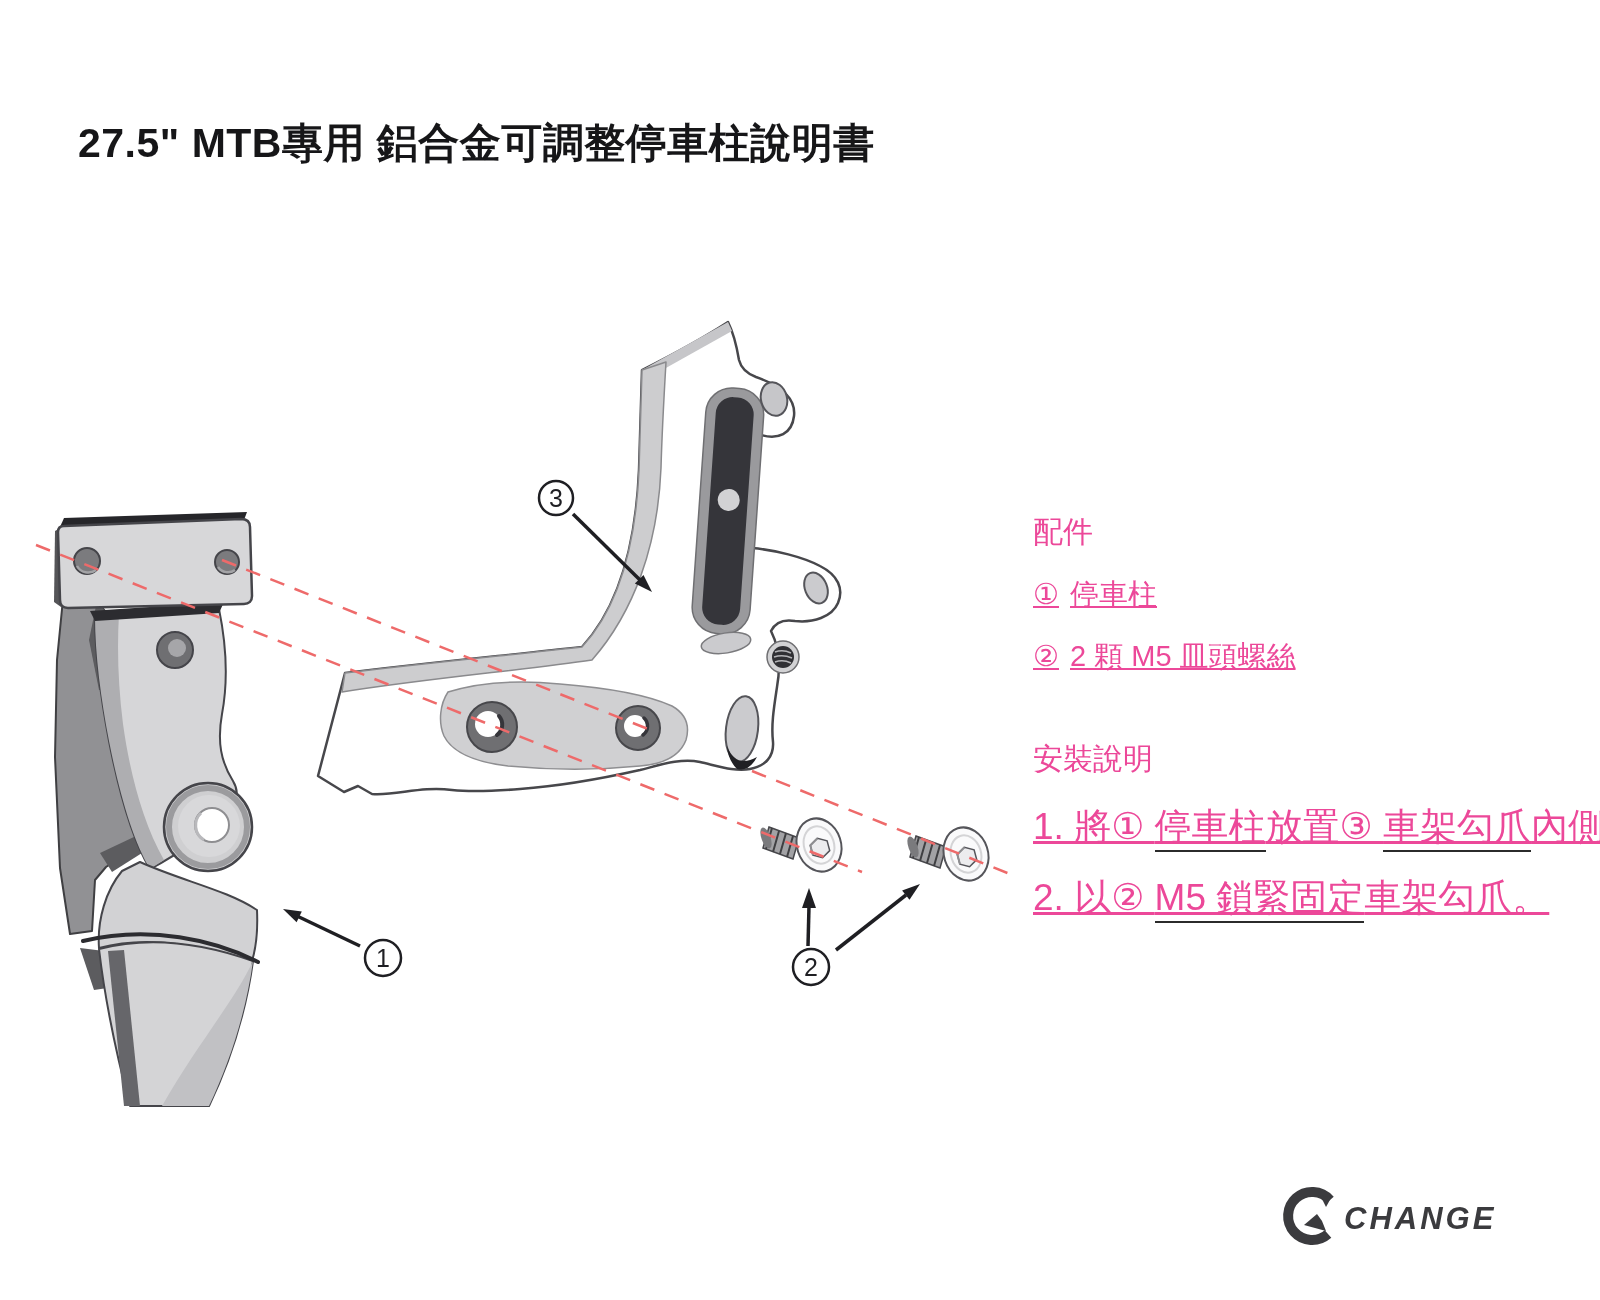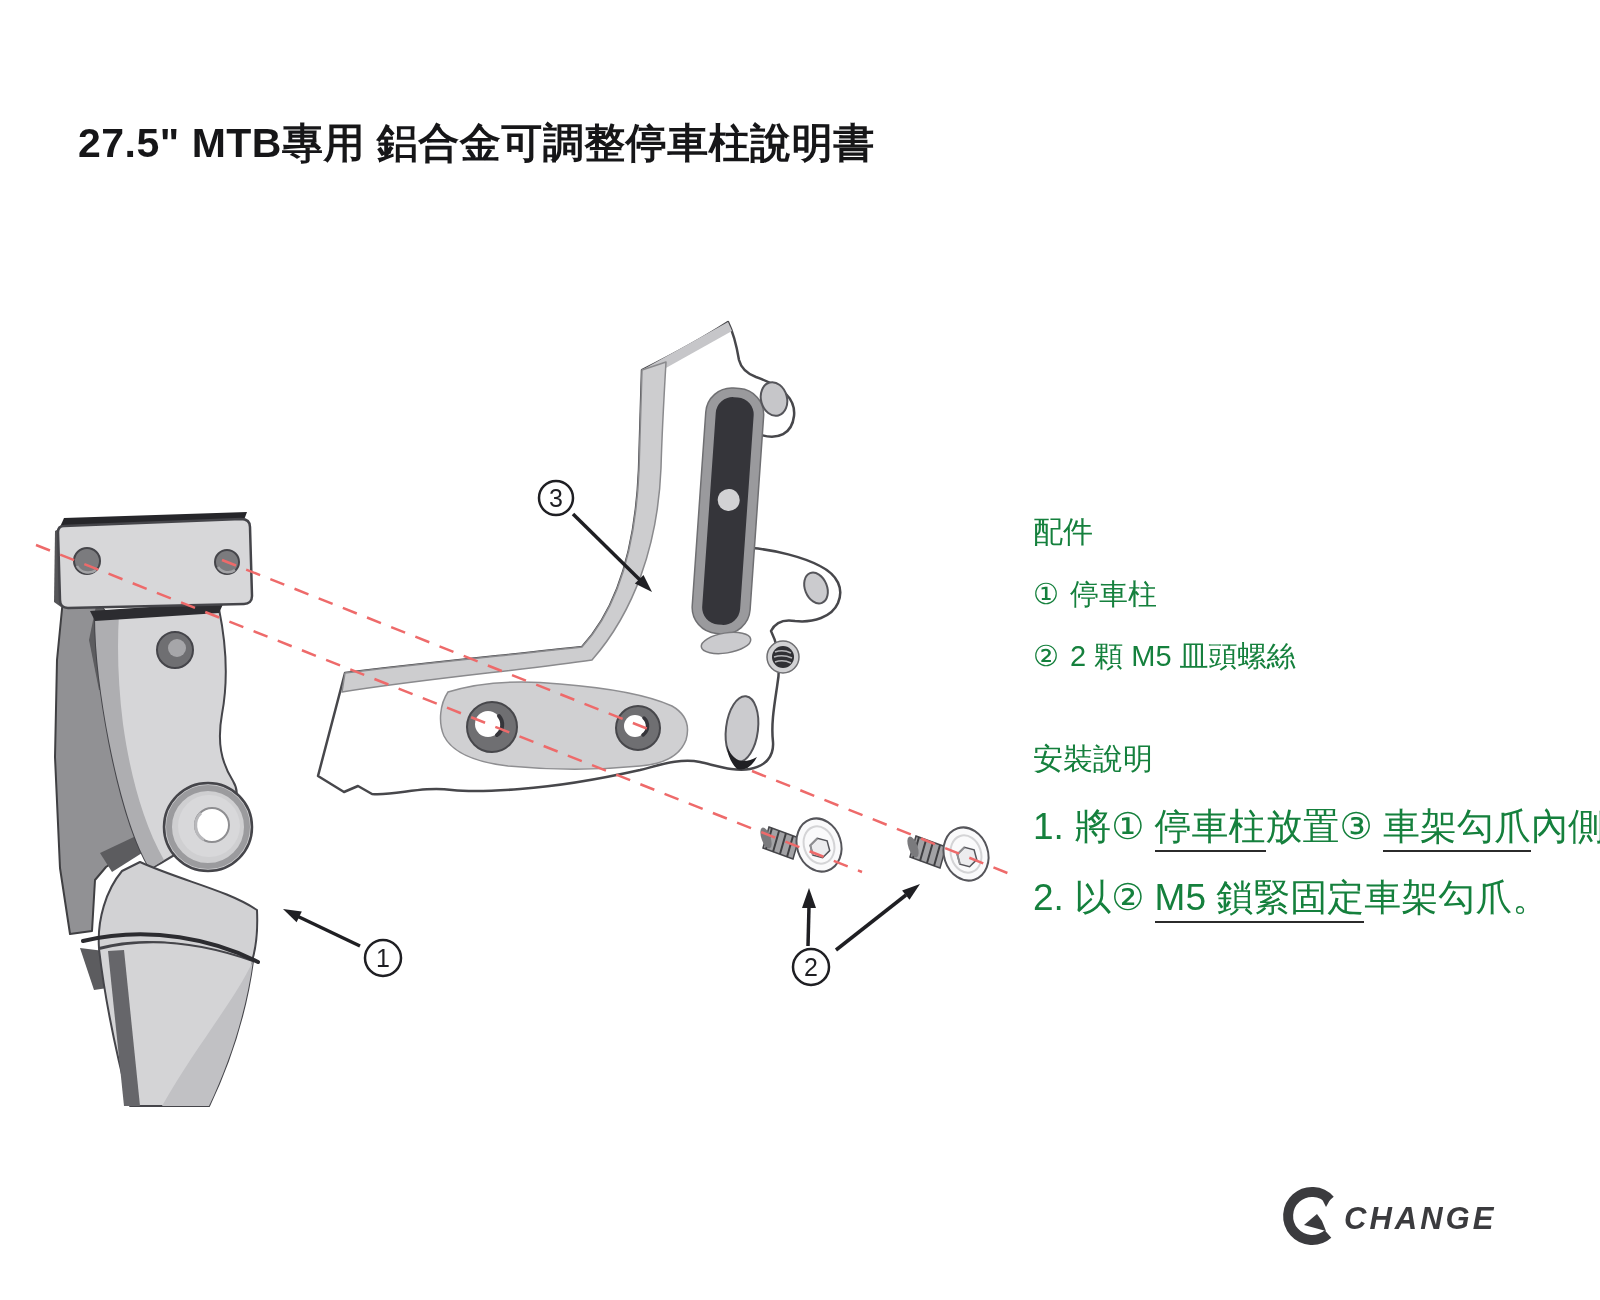--- a/index.html
+++ b/index.html
@@ -5,23 +5,23 @@
   html,body{margin:0;padding:0;}
   body{
     width:1600px;height:1300px;position:relative;background:#ffffff;
     font-family:"Liberation Sans","DejaVu Sans",sans-serif;overflow:hidden;
   }
   #title{
     position:absolute;left:78px;top:116px;font-size:41px;font-weight:700;
     color:#161618;letter-spacing:.5px;white-space:nowrap;
   }
   #diagram-svg{position:absolute;left:0;top:0;}
-  #info-panel{position:absolute;left:1033px;top:512px;width:480px;color:#15803d;}
+  #info-panel{position:absolute;left:1033px;top:512px;width:480px;color:#ec4899;}
   #info-panel .h{font-size:30px;margin:0 0 22px 0;white-space:nowrap;}
-  #info-panel .row{font-size:29px;margin:0 0 22px 0;white-space:nowrap;}
+  #info-panel .row{font-size:29px;margin:0 0 22px 0;white-space:nowrap;text-decoration:underline;}
   #info-panel .row .lab{margin-left:11px;}
   #info-panel .h2{margin-top:62px;font-family:Liberation Serif, serif;}
   #info-panel .step{font-size:37px;margin-bottom:21px;}
   #info-panel .u{border-bottom:2px solid #2b2b2b;padding-bottom:3px;}
   #logo{position:absolute;left:1268px;top:1183px;width:290px;height:70px;}
   #logo .logo-text{
     font-size:31px;font-weight:700;font-style:italic;letter-spacing:3px;fill:#3b3b3e;
   }
   svg text.callout-num{font-size:25px;fill:#1f1f23;}
 </style>

